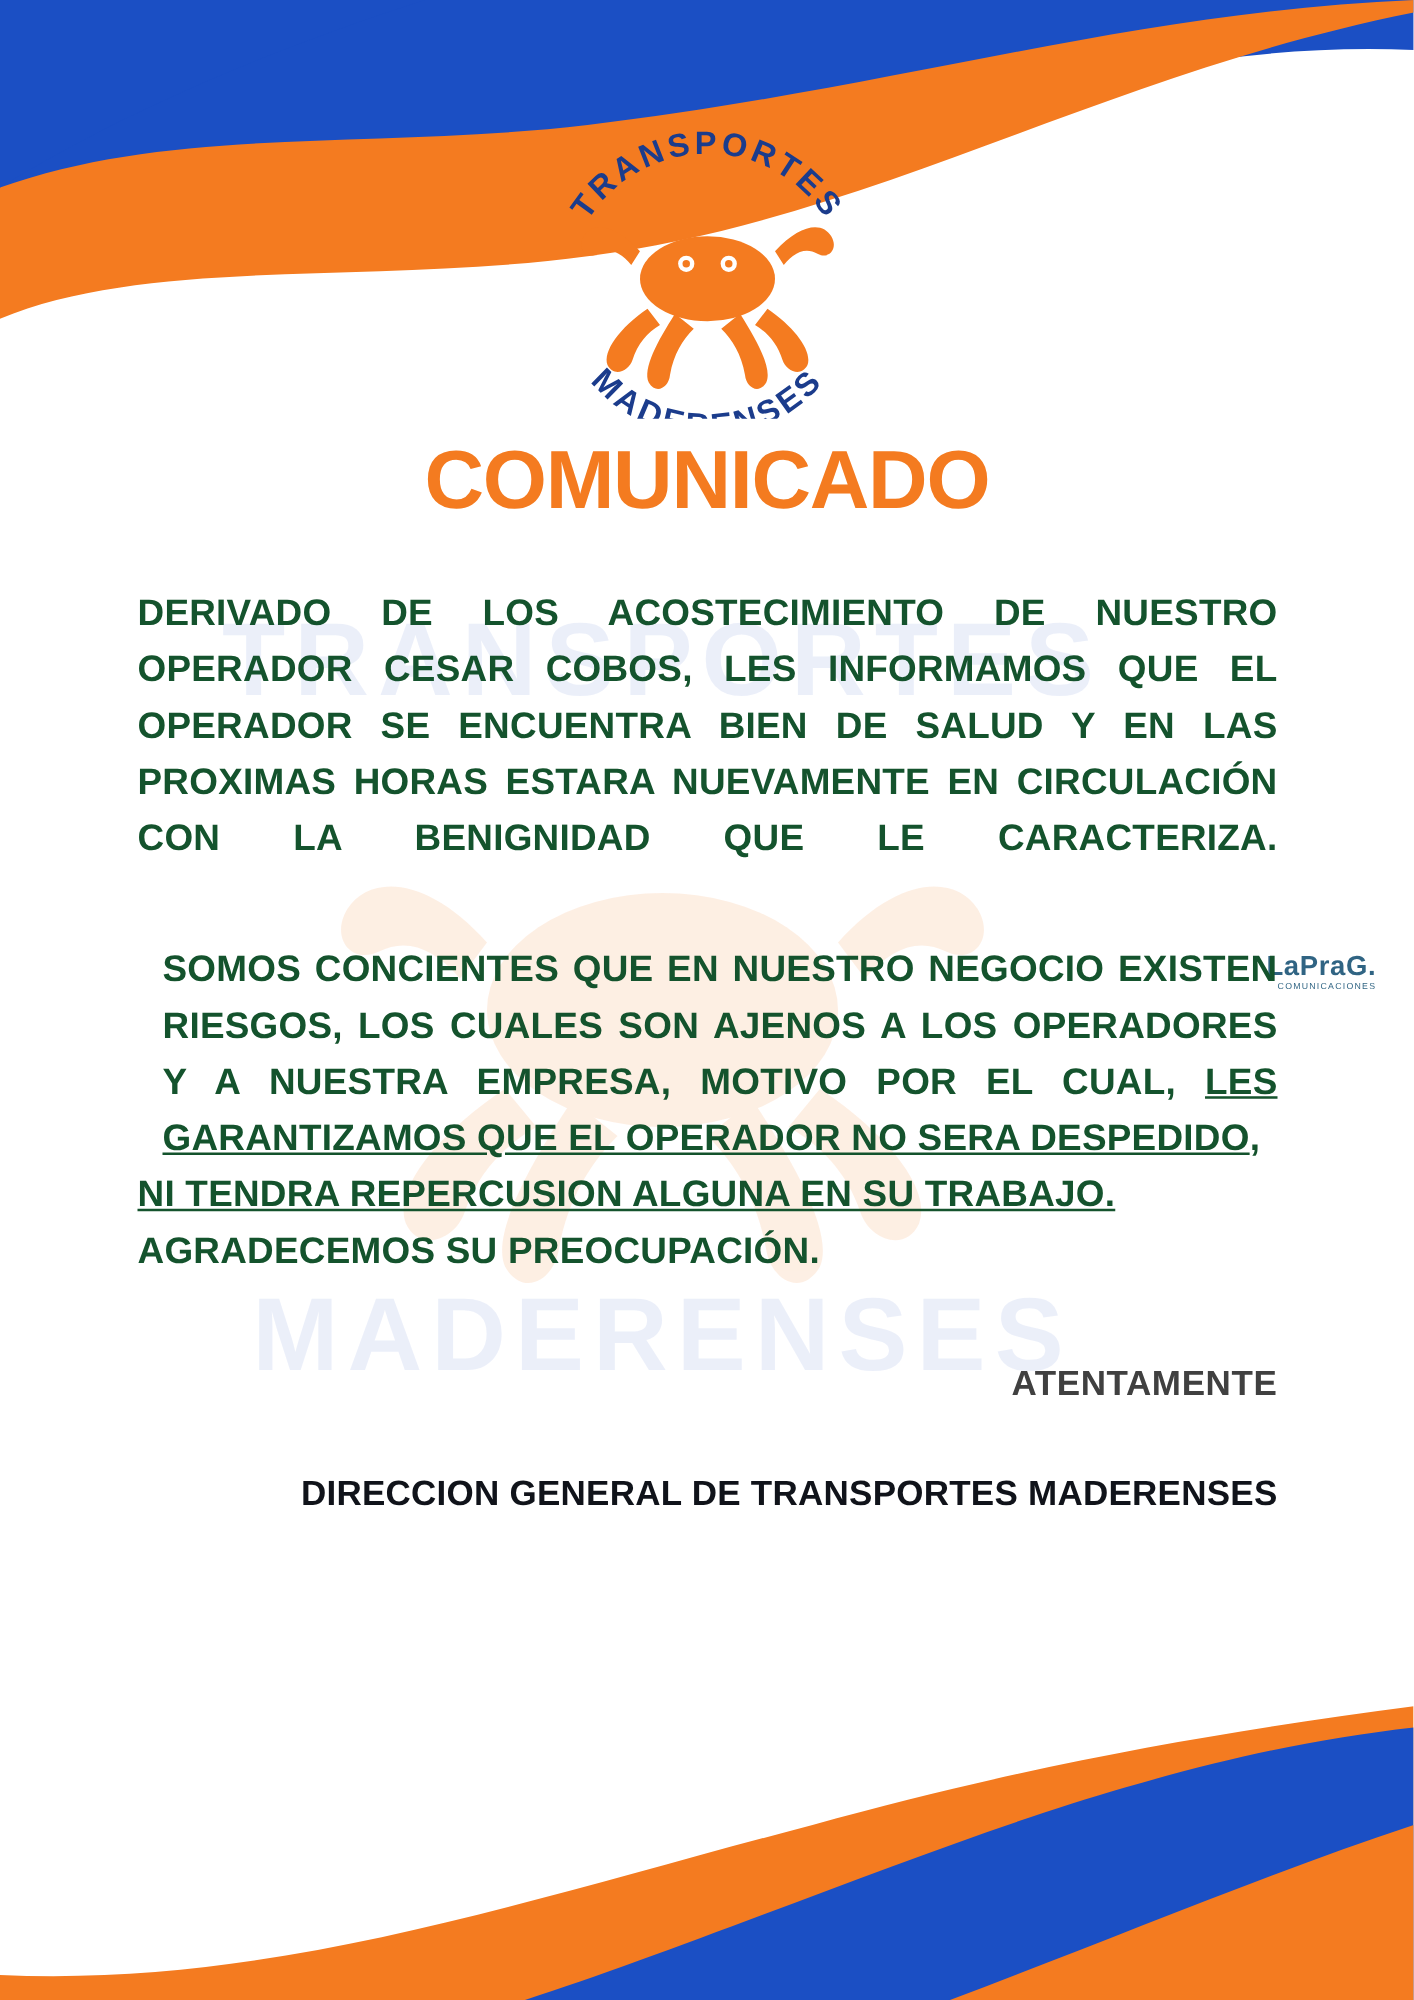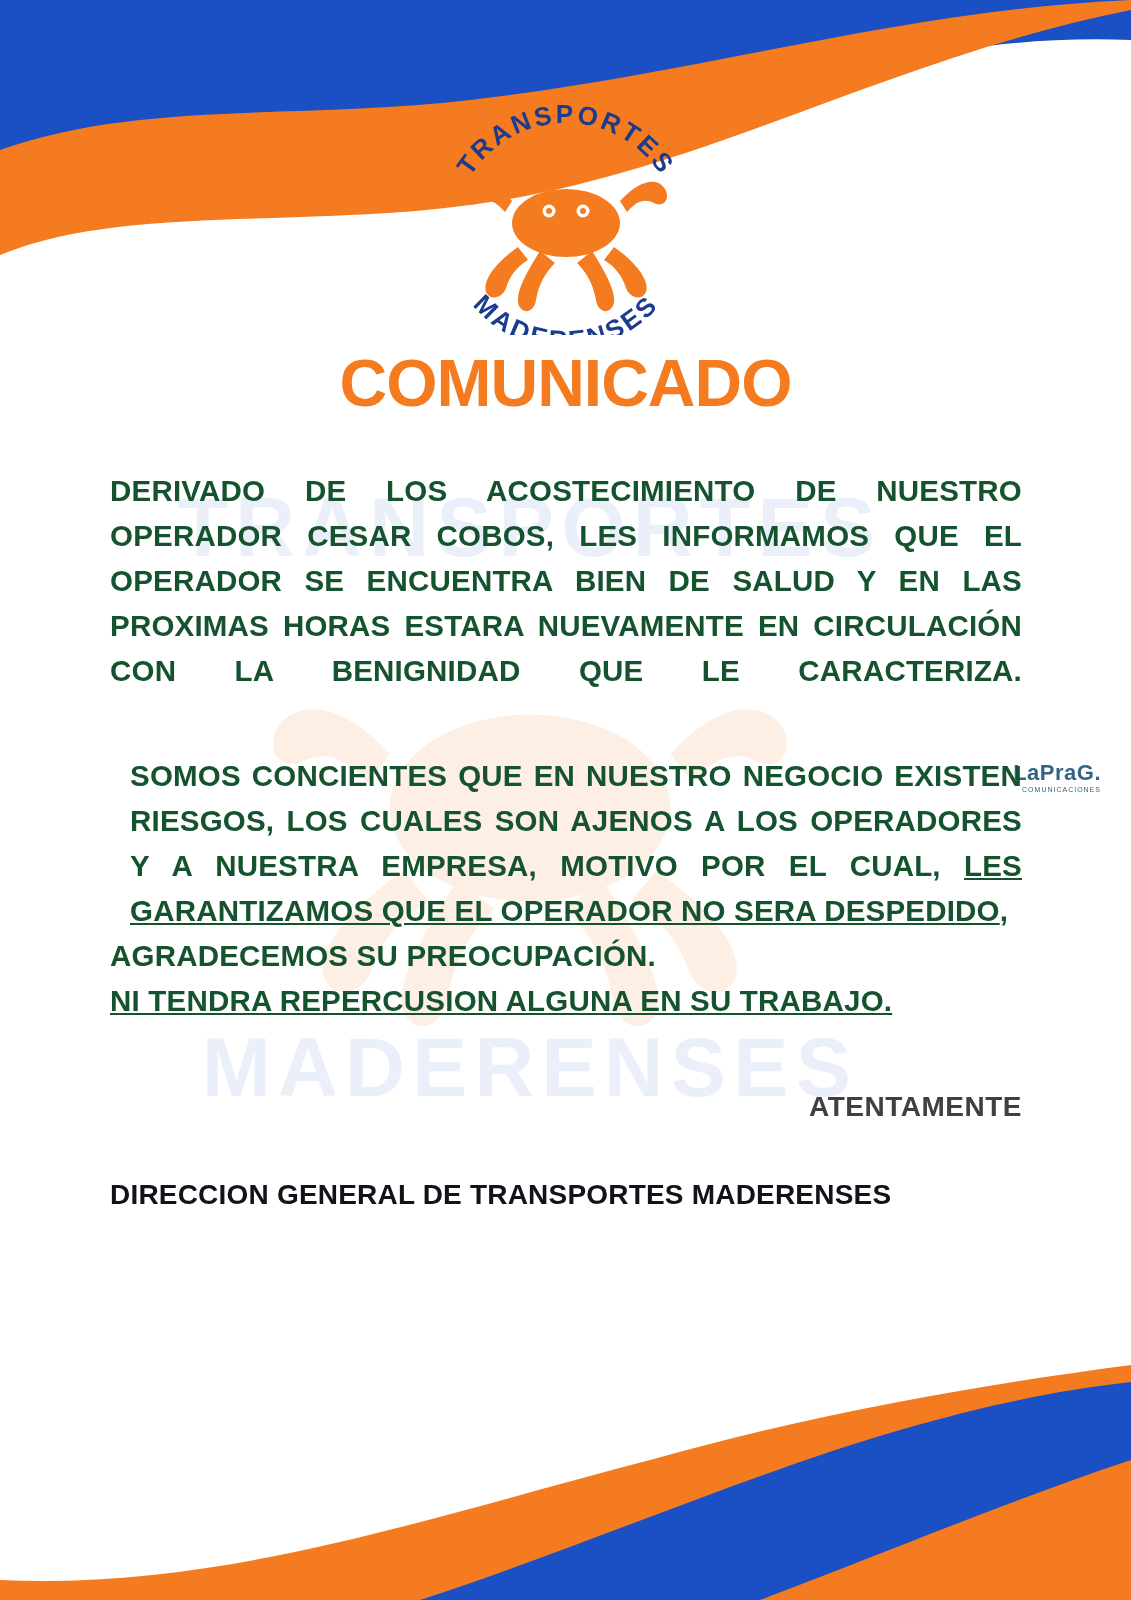--- a/index.html
+++ b/index.html
@@ -120,21 +120,21 @@
   .sig-1 {
     margin-top: 68px;
     text-align: right;
     font-size: 28px;
     font-weight: bold;
     color: #404040;
     letter-spacing: .5px;
   }
   .sig-2 {
     margin-top: 56px;
-    text-align: left;
+    text-align: right;
     font-size: 28px;
     font-weight: bold;
     color: #10131a;
     letter-spacing: .2px;
   }
 </style>
 </head>
 <body>
 
 <div class="page">
@@ -210,26 +210,26 @@
 
       <div class="gap-1"></div>
 
 
       <div class="gap-2"></div>
 
       <p class="para just-normal">
         <span>SOMOS CONCIENTES QUE EN NUESTRO NEGOCIO EXISTEN RIESGOS, LOS CUALES SON AJENOS A LOS OPERADORES Y A NUESTRA EMPRESA, MOTIVO POR EL CUAL, </span><span class="u">LES GARANTIZAMOS QUE EL OPERADOR NO SERA DESPEDIDO</span><span>,</span>
       </p>
 
-      <p class="para">AGRADECEMOS SU PREOCUPACIÓN.</p>
-
       <p class="para">
         <span class="u">NI TENDRA REPERCUSION ALGUNA EN SU TRABAJO.</span>
       </p>
 
+      <p class="para">AGRADECEMOS SU PREOCUPACIÓN.</p>
+
       <div class="sig-1">ATENTAMENTE</div>
 
       <div class="sig-2">DIRECCION GENERAL DE TRANSPORTES MADERENSES</div>
 
     </div>
   </div>
 
 </div>
 
 </body></html>

